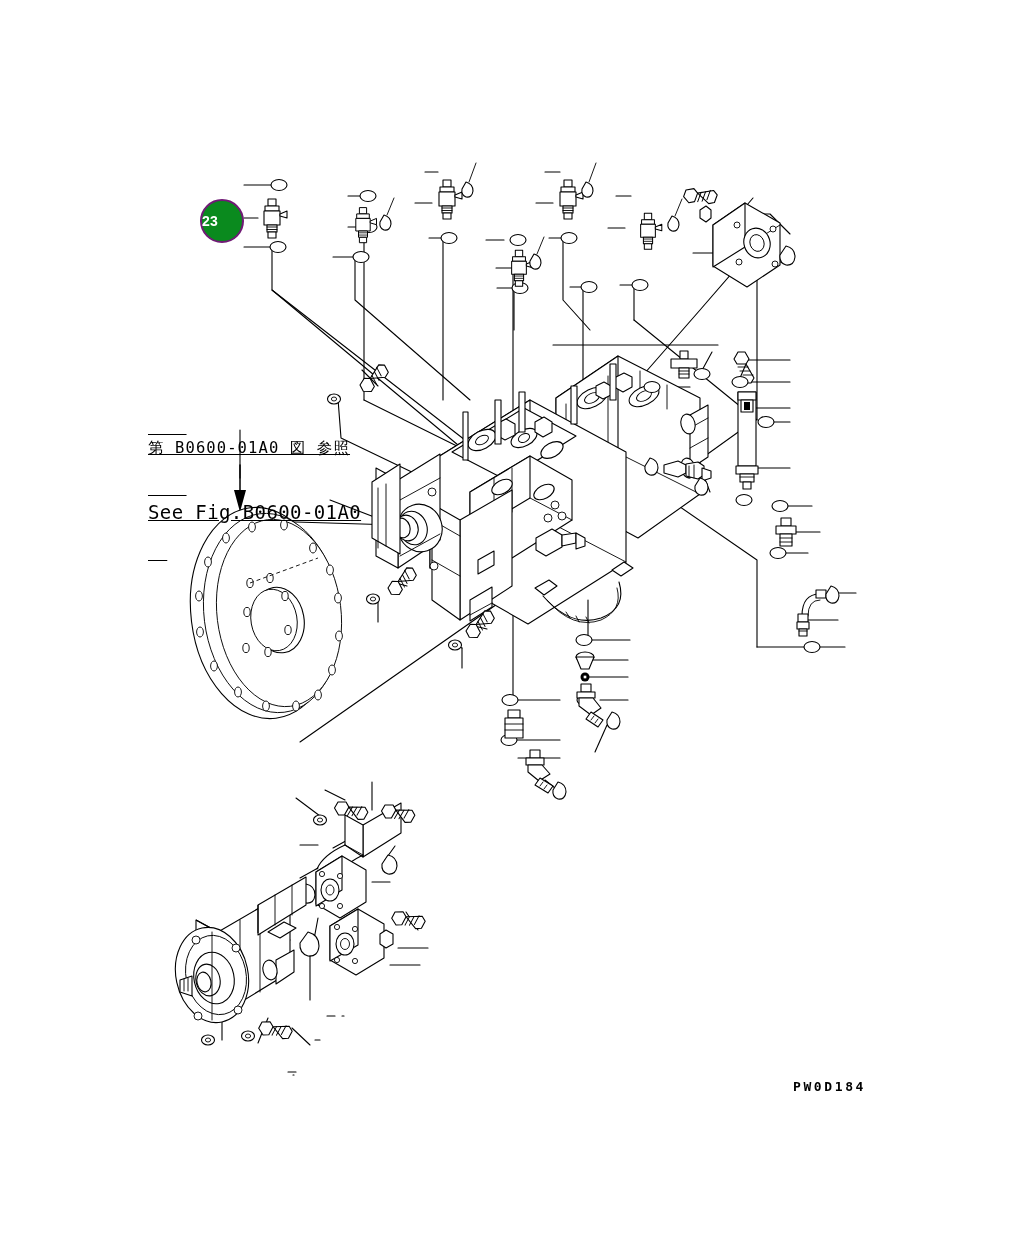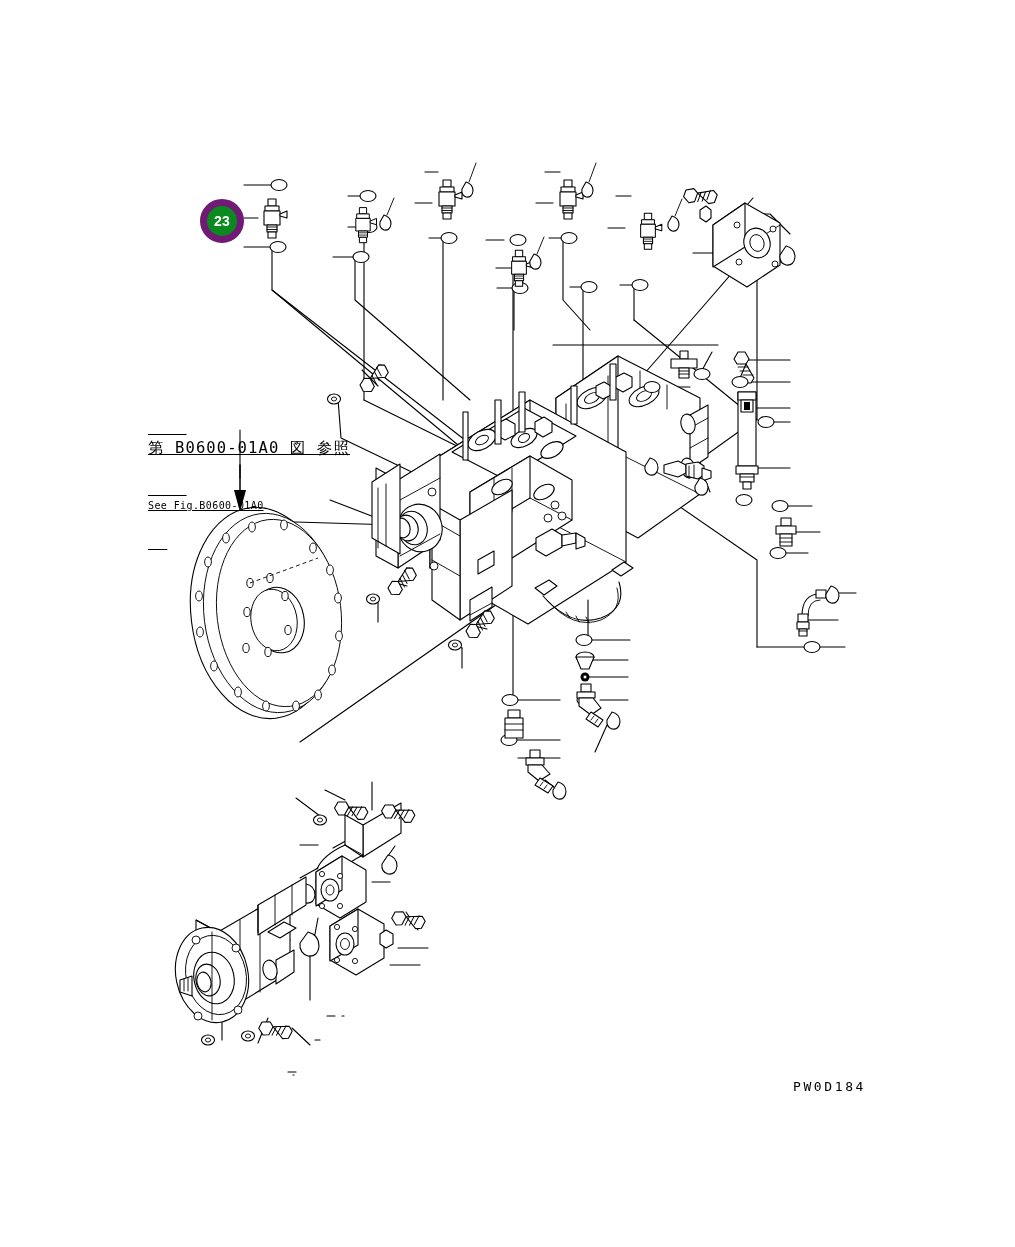--- a/index.html
+++ b/index.html
@@ -31,53 +31,52 @@
     top: 398px;
     line-height: 1.28;
     color: #000000;
     white-space: pre;
     user-select: none;
     text-decoration: underline;
   }
   .ref-note .ln {
     display: block;
     font-family: "DejaVu Sans Mono", "Liberation Mono", monospace;
-    font-size: 10px;
+    font-size: 19px;
     letter-spacing: 0.4px;
     color: #000;
   }
   .ref-note .ln-jp {
     font-size: 15.5px;
     letter-spacing: 1.1px;
   }
   .drawing-no {
     position: absolute;
     left: 793px;
     top: 1079px;
     font-family: "DejaVu Sans Mono", "Liberation Mono", monospace;
     font-size: 13px;
-    font-weight: 400;
+    font-weight: 700;
     letter-spacing: 2.6px;
     color: #000000;
     white-space: pre;
     user-select: none;
   }
   .callout-badge {
     position: absolute;
     width: 44px;
     height: 44px;
     left: 200px;
     top: 199px;
     border-radius: 50%;
     background: #0a8a1e;
-    border: 7px solid #701a75;
+    border: 2px solid #701a75;
     box-sizing: border-box;
     display: flex;
     align-items: center;
-    justify-content: center;
     cursor: pointer;
   }
   .callout-badge span {
     font-family: "Liberation Sans", sans-serif;
     font-size: 14px;
     font-weight: 700;
     color: #ffffff;
     line-height: 1;
     letter-spacing: 0.2px;
   }

